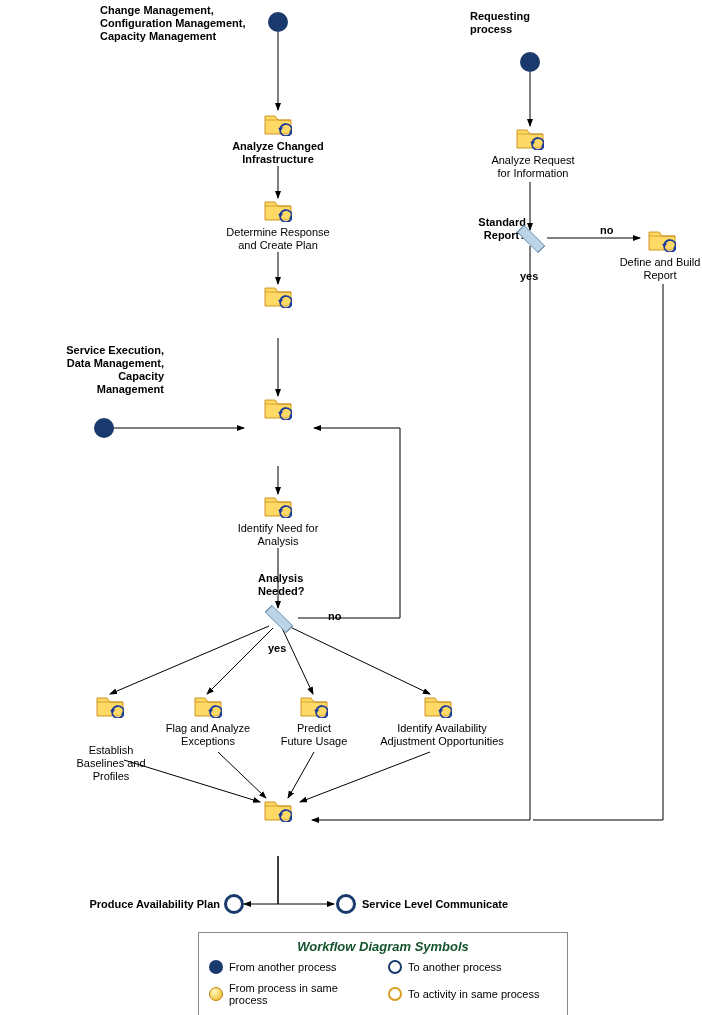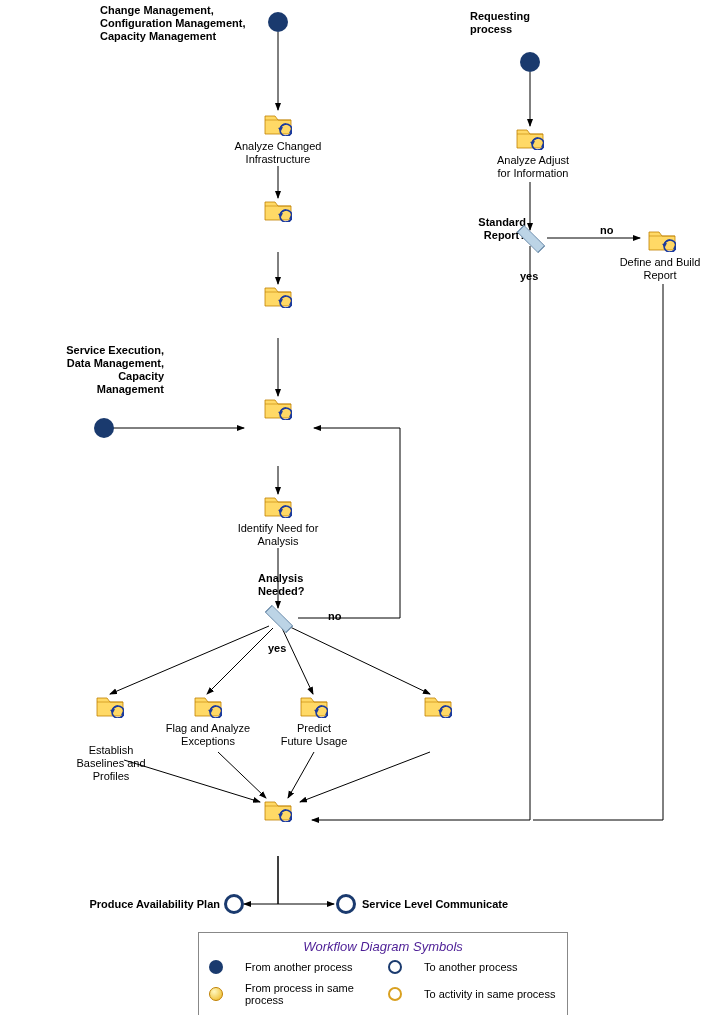--- a/index.html
+++ b/index.html
@@ -68,30 +68,30 @@
   .legend-box {
     position: absolute;
     border: 1px solid #888;
     background: #fff;
     padding: 6px 10px 10px 10px;
     width: 370px;
     box-sizing: border-box;
   }
   .legend-title {
     text-align: center;
-    color: #4c1d95;
+    color: #14532d;
     font-style: italic;
-    font-weight: normal;
+    font-weight: bold;
     font-size: 13px;
     margin-bottom: 6px;
   }
   .legend-row {
     display: flex;
     align-items: center;
-    gap: 22px;
+    gap: 6px;
     margin-bottom: 4px;
   }
   .legend-grid {
     display: grid;
     grid-template-columns: 1fr 1fr;
     gap: 4px 10px;
   }
   .lg-circle-solid {
     width: 14px; height: 14px; border-radius: 50%;
     background: #1a3a6e;
@@ -177,26 +177,28 @@
 Capacity Management</div>
   <div class="circle-solid" style="left:268px; top:12px;"></div>
 
   <div class="label bold" style="left:470px; top:10px; width:120px; text-align:left;">Requesting
 process</div>
   <div class="circle-solid" style="left:520px; top:52px;"></div>
 
   <svg class="node-icon" style="left:264px; top:114px;">
       <use href="#folderIcon"></use>
     </svg>
-  <div class="label" style="left:218px; top:140px; width:120px;">Analyze Changed
+  <div class="label" style="left:218px; top:140px; width:120px;font-weight:bold;">Analyze Changed
 Infrastructure</div>
 
   <svg class="node-icon" style="left:264px; top:200px;">
       <use href="#folderIcon"></use>
     </svg>
+  <div class="label" style="left:218px; top:226px; width:120px;">Determine Response
+and Create Plan</div>
 
   <svg class="node-icon" style="left:264px; top:286px;">
       <use href="#folderIcon"></use>
     </svg>
 
   <div class="label bold" style="left:44px; top:344px; width:120px; text-align:right;">Service Execution,
 Data Management,
 Capacity
 Management</div>
   <div class="circle-solid" style="left:94px; top:418px;"></div>
@@ -234,35 +236,37 @@
 
   <svg class="node-icon" style="left:300px; top:696px;">
       <use href="#folderIcon"></use>
     </svg>
   <div class="label" style="left:266px; top:722px; width:96px;">Predict
 Future Usage</div>
 
   <svg class="node-icon" style="left:424px; top:696px;">
       <use href="#folderIcon"></use>
     </svg>
+  <div class="label" style="left:372px; top:722px; width:140px;">Identify Availability
+Adjustment Opportunities</div>
 
   <svg class="node-icon" style="left:264px; top:800px;">
       <use href="#folderIcon"></use>
     </svg>
 
   <div class="circle-ring" style="left:224px; top:894px;"></div>
   <div class="label bold" style="left:86px; top:898px; width:134px; text-align:right;">Produce Availability Plan</div>
 
   <div class="circle-ring" style="left:336px; top:894px;"></div>
   <div class="label bold" style="left:362px; top:898px; width:160px; text-align:left;">Service Level Communicate</div>
 
   <svg class="node-icon" style="left:516px; top:128px;">
       <use href="#folderIcon"></use>
     </svg>
-  <div class="label" style="left:478px; top:154px; width:110px;">Analyze Adjust
+  <div class="label" style="left:478px; top:154px; width:110px;">Analyze Request
 for Information</div>
 
   <div class="label bold" style="left:464px; top:216px; width:62px; text-align:right;">Standard
 Report?</div>
   <div class="diamond-wrap" style="left:516px; top:230px;">
     <div class="diamond"></div>
   </div>
   <div class="label bold" style="left:600px; top:224px;">no</div>
   <div class="label bold" style="left:520px; top:270px;">yes</div>
 

